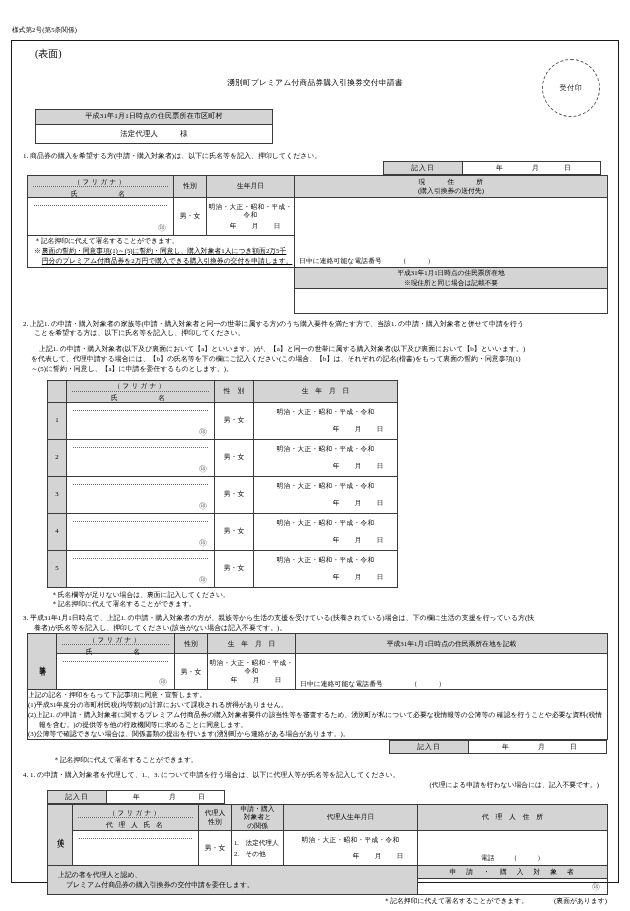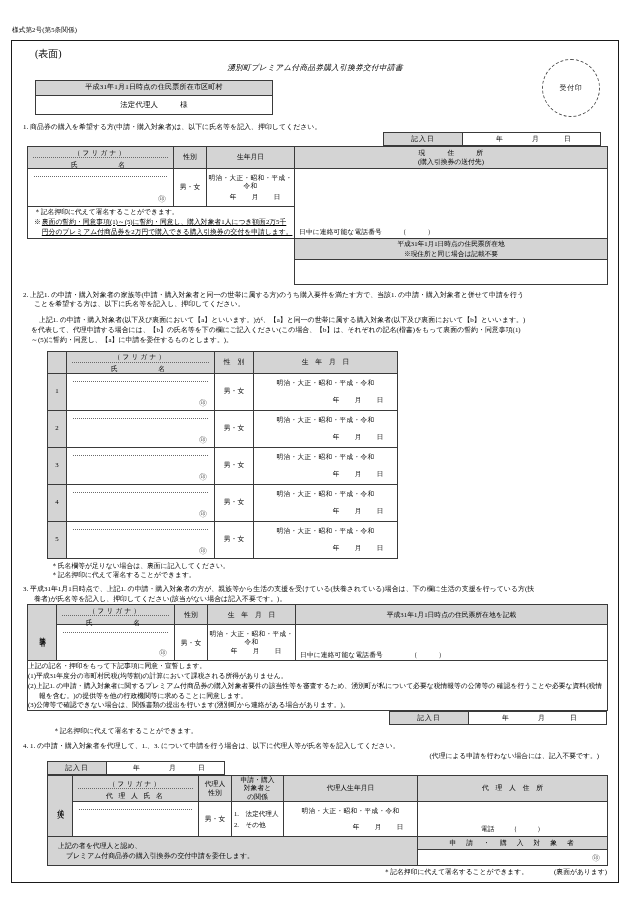--- a/index.html
+++ b/index.html
@@ -42,40 +42,39 @@
   }
   .omote {
     font-size: 10px;
     margin: 1px 0 0 1px;
     padding-left: 13px;
   }
   .doc-title {
     text-align: center;
     font-size: 7.6px;
     letter-spacing: 0.35px;
-    margin-top: 2px;
-    font-style: italic;
+    margin-top: 17px;
   }
   .stamp-circle {
     position: absolute;
     right: 18px;
     top: 18px;
     width: 56px;
     height: 56px;
     border: 1px dashed #4a4a4a;
     border-radius: 50%;
     display: flex;
     align-items: center;
     justify-content: center;
     font-size: 7px;
     letter-spacing: 0.6px;
     color: #1a1a1a;
   }
   .addr-box {
-    margin-top: 8px;
+    margin-top: 22px;
     margin-left: 14px;
     width: 238px;
     border: 0.8px solid #3a3a3a;
     box-sizing: border-box;
   }
   .addr-box .hd {
     background: #d4d4d4;
     text-align: center;
     font-size: 7px;
     padding: 2.4px 0;

